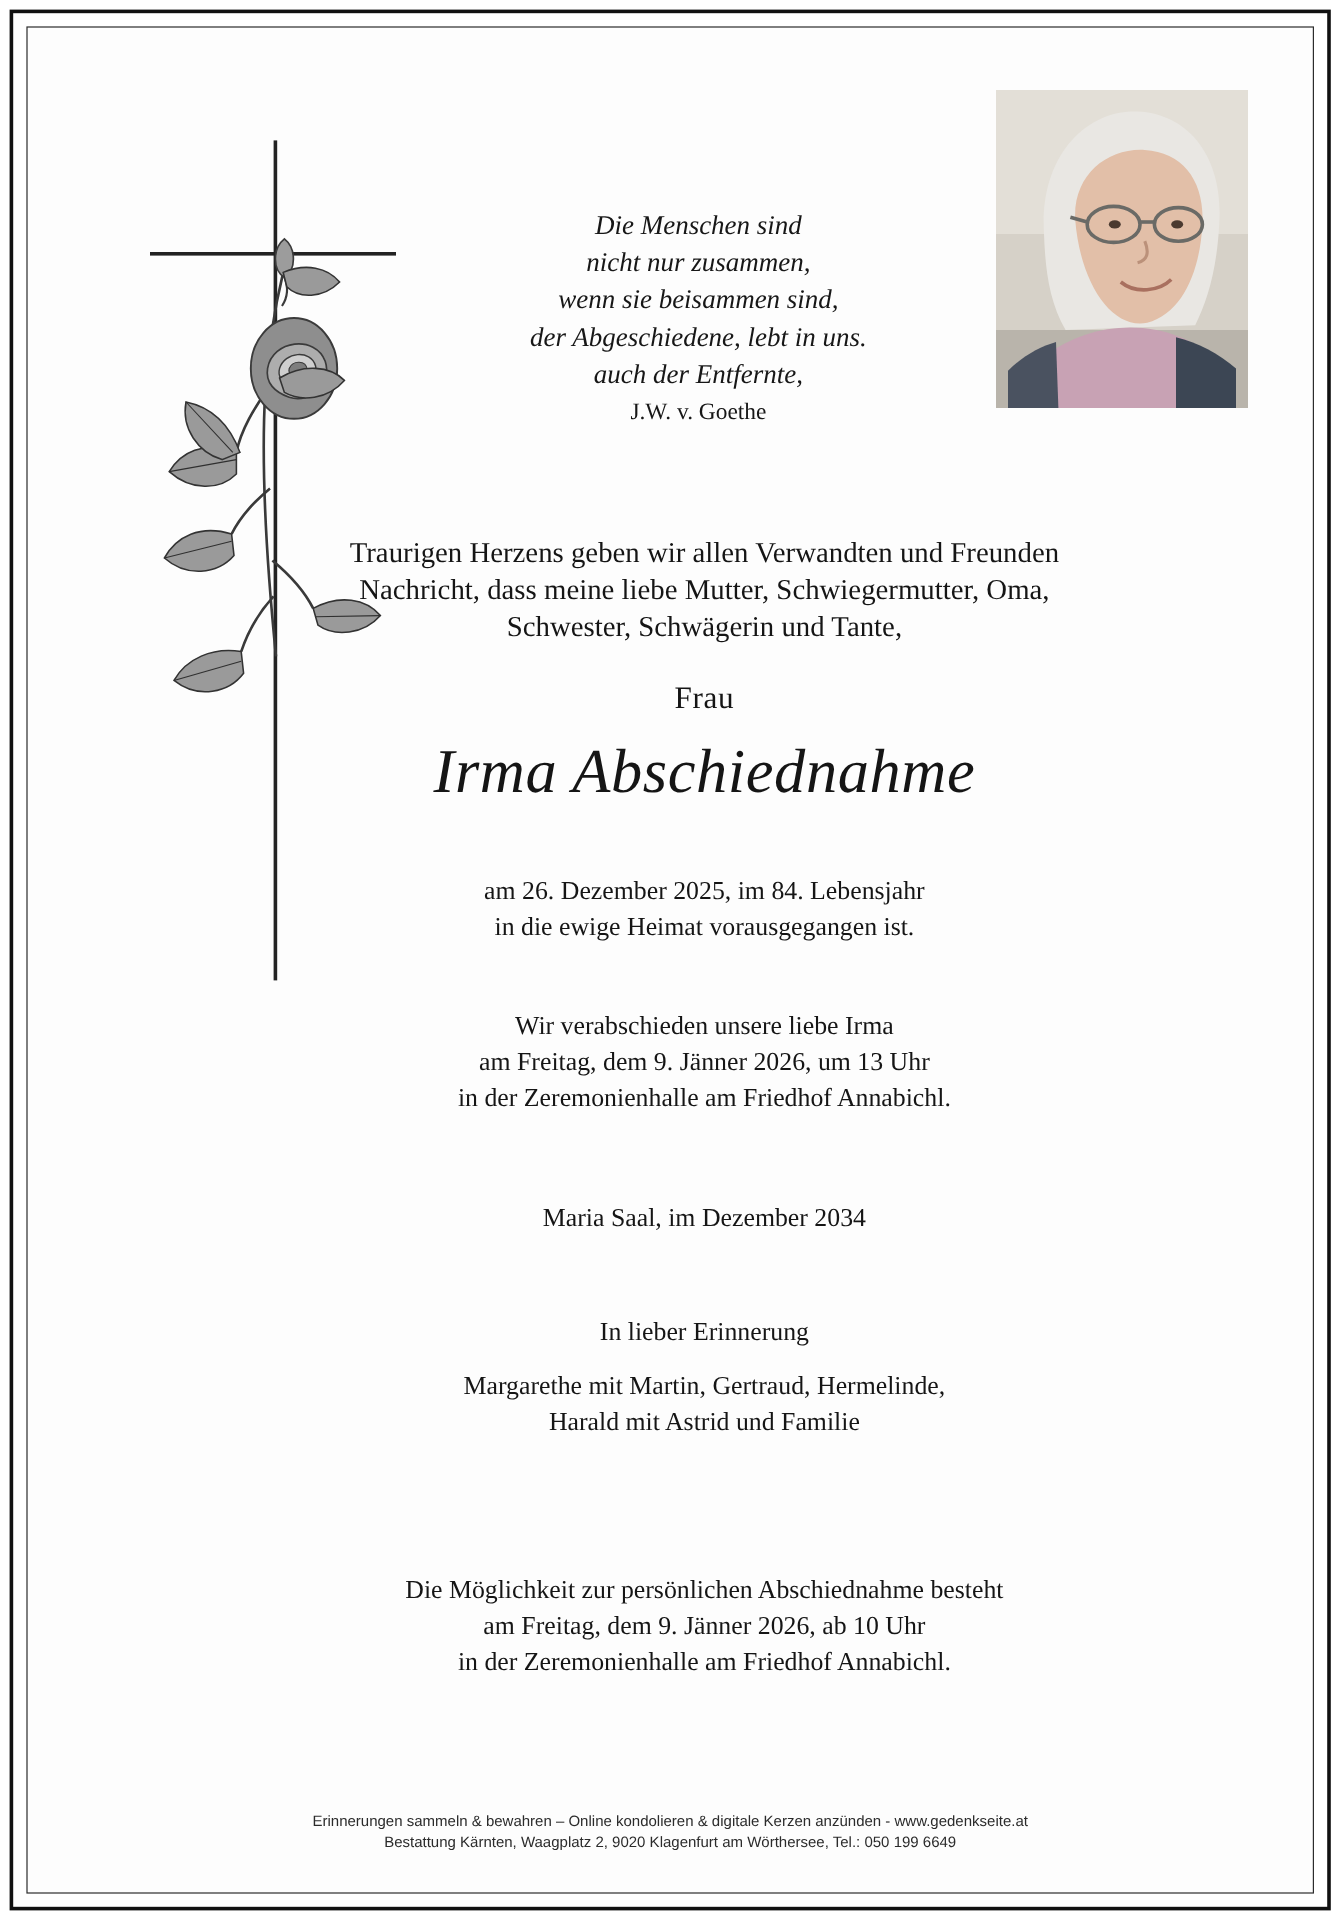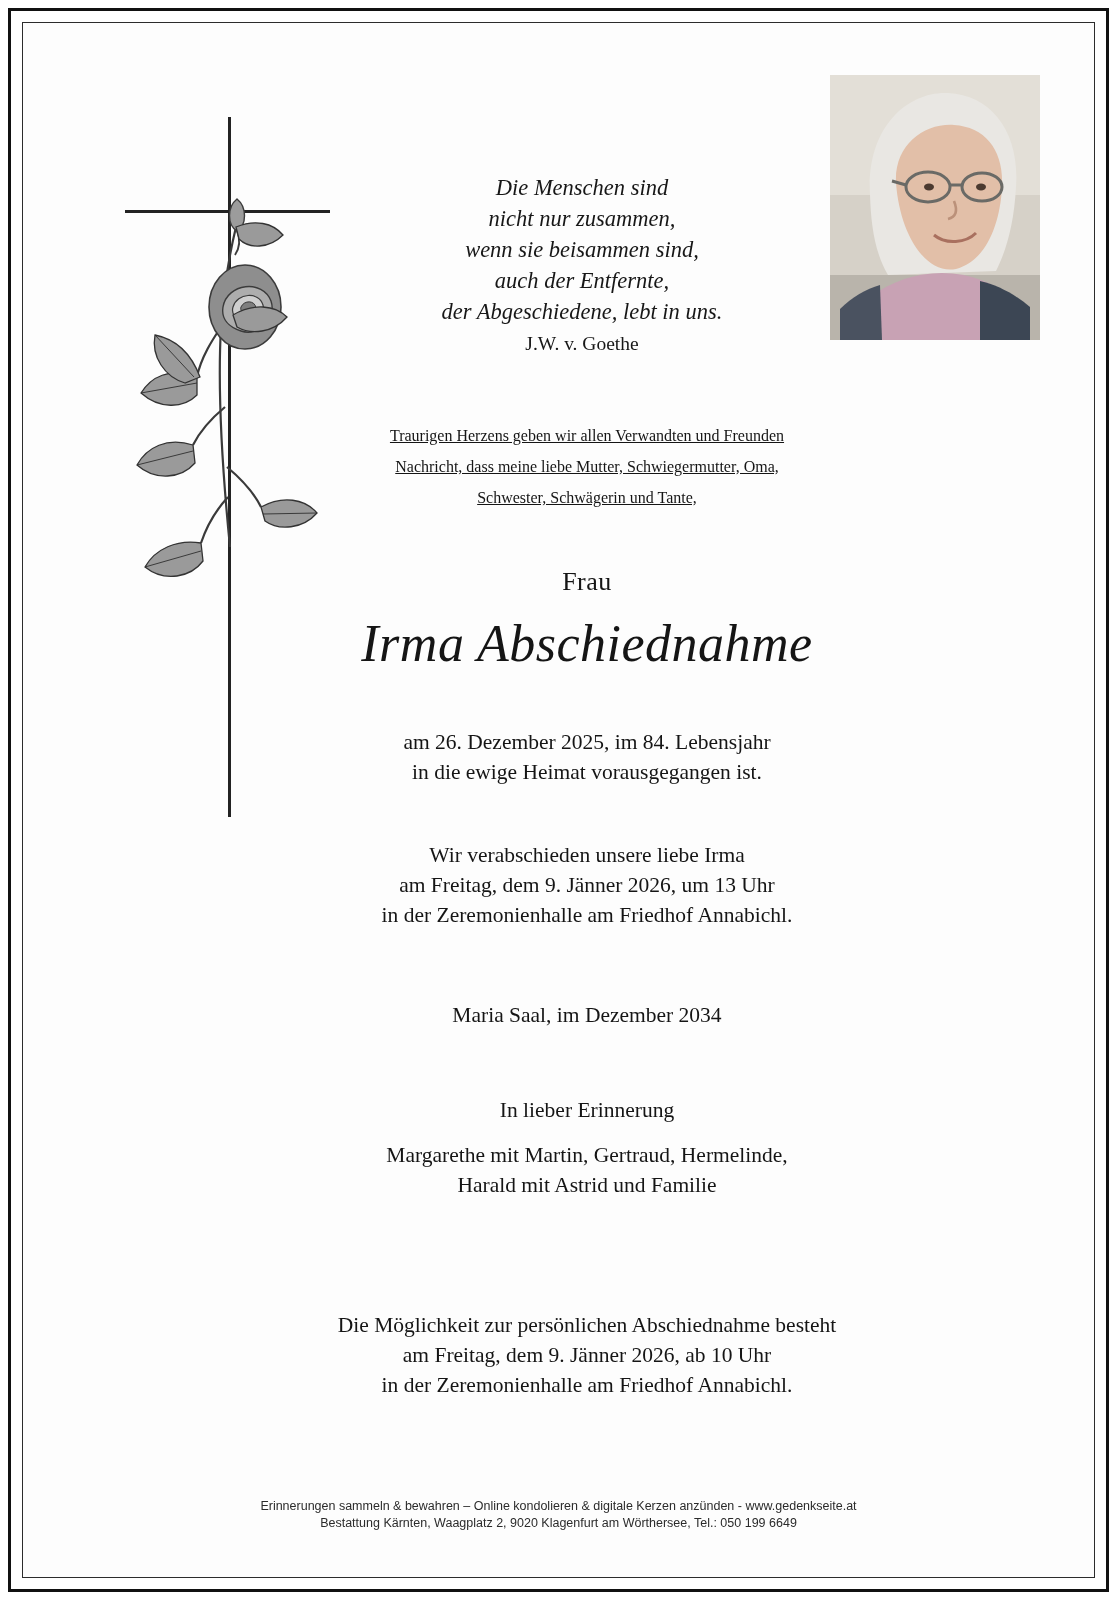--- a/index.html
+++ b/index.html
@@ -109,24 +109,23 @@
   }
 
   .block {
     position: absolute;
     left: 245px;
     width: 640px;
     text-align: center;
     color: #151515;
   }
   .intro {
-    top: 398px;
-    font-size: 16px;
+    top: 424px;
+    font-size: 24px;
     line-height: 31px;
-    text-decoration: underline;
   }
   .salutation {
     top: 545px;
     font-size: 26px;
     letter-spacing: 0.5px;
   }
   .name {
     top: 590px;
     font-size: 52px;
     font-style: italic;
@@ -161,21 +160,21 @@
   .farewell {
     top: 1288px;
     font-size: 21.5px;
     line-height: 30px;
   }
 
   .footer {
     position: absolute;
     left: 0;
     right: 0;
-    bottom: 46px;
+    bottom: 34px;
     text-align: center;
     font-family: "Liberation Sans", sans-serif;
     font-size: 12.5px;
     line-height: 17px;
     color: #2b2b2b;
   }
 </style>
 </head>
 <body>
 
@@ -256,22 +255,22 @@
         <path d="M40 265 L40 222 C62 206 86 198 112 198 C140 198 164 208 184 224 L184 265 Z" fill="#c8a2b4"></path>
         <path d="M150 265 L150 206 C168 210 186 220 200 232 L200 265 Z" fill="#3c4654"></path>
         <path d="M10 265 L10 234 C22 222 36 214 50 210 L52 265 Z" fill="#4a5260"></path>
       </svg>
     </div>
 
     <div class="quote">
       <div>Die Menschen sind</div>
       <div>nicht nur zusammen,</div>
       <div>wenn sie beisammen sind,</div>
+      <div>der Abgeschiedene, lebt in uns.</div>
       <div>auch der Entfernte,</div>
-      <div>der Abgeschiedene, lebt in uns.</div>
       <span class="quote-author">J.W. v. Goethe</span>
     </div>
 
     <div class="block intro">
       <div>Traurigen Herzens geben wir allen Verwandten und Freunden</div>
       <div>Nachricht, dass meine liebe Mutter, Schwiegermutter, Oma,</div>
       <div>Schwester, Schwägerin und Tante,</div>
     </div>
 
     <div class="block salutation">Frau</div>

